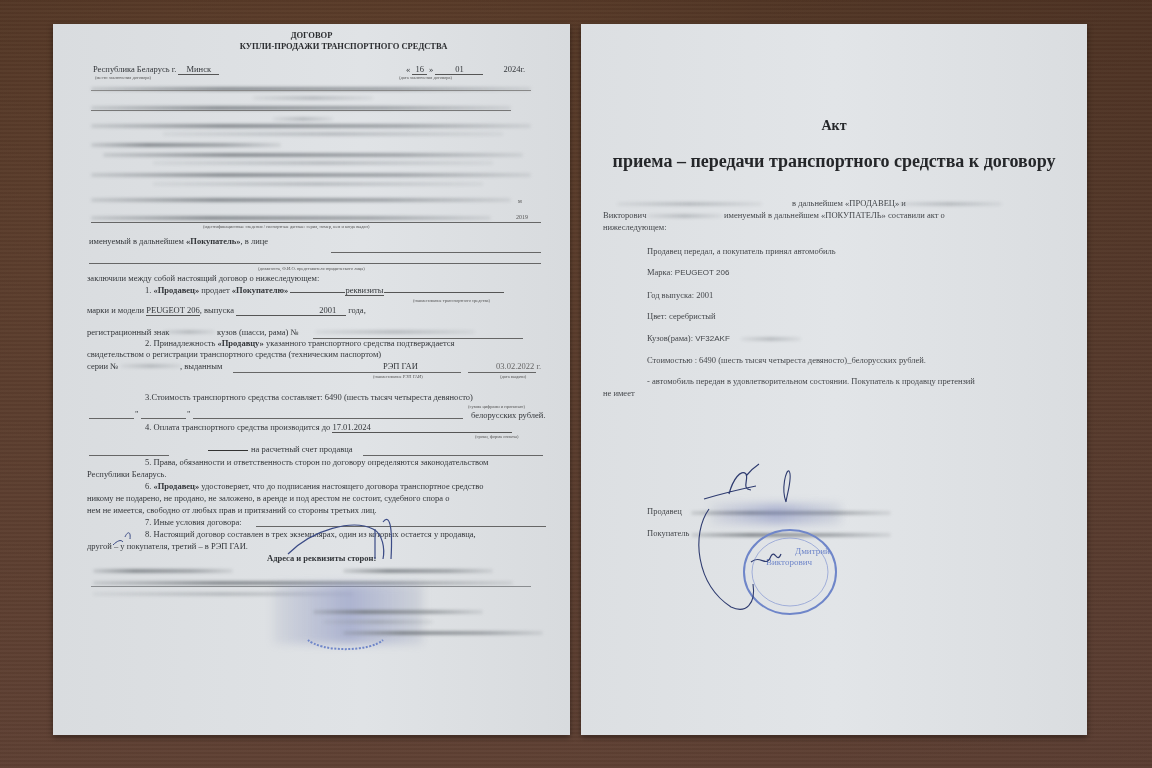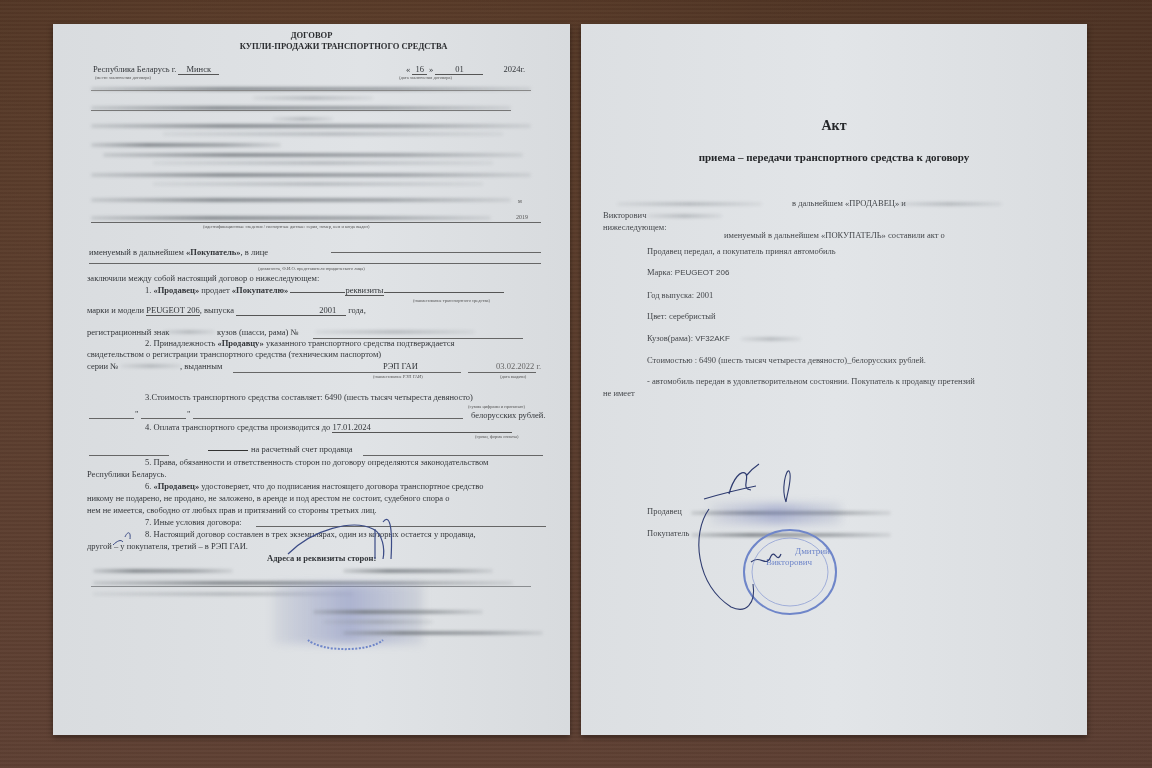--- a/index.html
+++ b/index.html
@@ -82,21 +82,21 @@
   <div class="blur light" style="left:100px; top:137px; width:340px;"></div>
   <div class="blur" style="left:38px; top:149px; width:440px;"></div>
   <div class="blur light" style="left:100px; top:158px; width:330px;"></div>
   <div class="blur" style="left:38px; top:174px; width:420px;"></div>
   <div class="abs t5" style="left:465px; top:174px; font-size:6px;">м</div>
   <div class="blur" style="left:38px; top:192px; width:400px;"></div>
   <div class="abs t5" style="left:463px; top:190px; font-size:6px;">2019</div>
   <div class="line" style="left:38px; top:198px; width:450px;"></div>
   <div class="abs t5" style="left:150px; top:200px;">(идентификационные сведения / паспортные данные: серия, номер, кем и когда выдан)</div>
 
-  <div class="abs l-body" style="left:36px; top:223px;text-align:center;">
+  <div class="abs l-body" style="left:36px; top:212px;text-align:center;">
     <span>именуемый в дальнейшем </span><span class="b">«Покупатель»</span><span>, в лице</span>
   </div>
   <div class="line" style="left:278px; top:228px; width:210px;"></div>
   <div class="line" style="left:36px; top:239px; width:452px;"></div>
   <div class="abs t5" style="left:205px; top:242px;">(должность, Ф.И.О. представителя юридического лица)</div>
 
   <div class="abs l-body" style="left:34px; top:249px;">заключили между собой настоящий договор о нижеследующем:</div>
 
   <div class="abs l-body" style="left:92px; top:261px;">
     <span>1.</span>
@@ -188,28 +188,28 @@
       <path d="M322 505 L 322 535 M 330 498 C 336 490, 340 500, 338 535" fill="none" stroke="#3b4b86" stroke-width="1.2"></path>
       <path d="M60 521 C 64 517, 68 515, 70 518 M72 513 C 74 508, 78 506, 77 515" fill="none" stroke="#3b4b86" stroke-width="1"></path>
       <path d="M255 616 A 40 14 0 0 0 330 616" fill="none" stroke="#6f86c9" stroke-width="2" stroke-dasharray="2 1.5"></path>
     </svg>
   </div>
 </div>
 
 <div id="page-right" class="page">
 
   <div class="abs r-title" style="top:94px; font-size:14px;">Акт</div>
-  <div class="abs r-title" style="top:127px; font-size:11px;">приема – передачи транспортного средства к договору</div>
+  <div class="abs r-title" style="top:127px; font-size:18px;">приема – передачи транспортного средства к договору</div>
 
   <div class="blur light" style="left:36px; top:178px; width:145px;"></div>
   <div class="abs r-body" style="left:181px; top:174px;margin-left:30px;">в дальнейшем «ПРОДАВЕЦ» и</div>
   <div class="blur light" style="left:316px; top:178px; width:105px;"></div>
   <div class="abs r-body" style="left:22px; top:186px;">Викторович</div>
   <div class="blur light" style="left:66px; top:190px; width:75px;"></div>
-  <div class="abs r-body" style="left:143px; top:186px;margin-top:20px;">именуемый в дальнейшем «ПОКУПАТЕЛЬ» составили акт о</div>
+  <div class="abs r-body" style="left:143px; top:186px;">именуемый в дальнейшем «ПОКУПАТЕЛЬ» составили акт о</div>
   <div class="abs r-body" style="left:22px; top:198px;">нижеследующем:</div>
 
   <div class="abs r-body" style="left:66px; top:222px;">Продавец  передал, а покупатель принял автомобиль</div>
 
   <div class="abs r-body" style="left:66px; top:243px;">
     <span>Марка:</span>
     <span class="mono-ish">PEUGEOT 206</span>
   </div>
   <div class="abs r-body" style="left:66px; top:266px;">
     <span>Год выпуска:</span>

